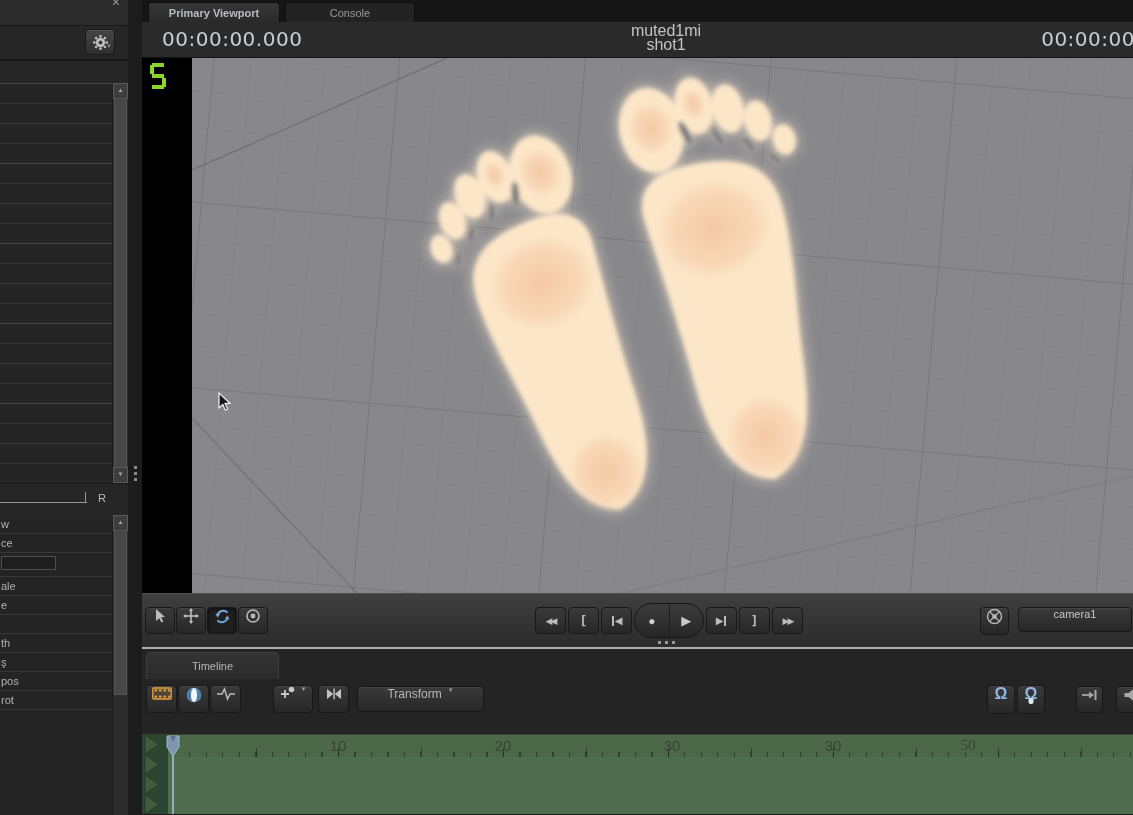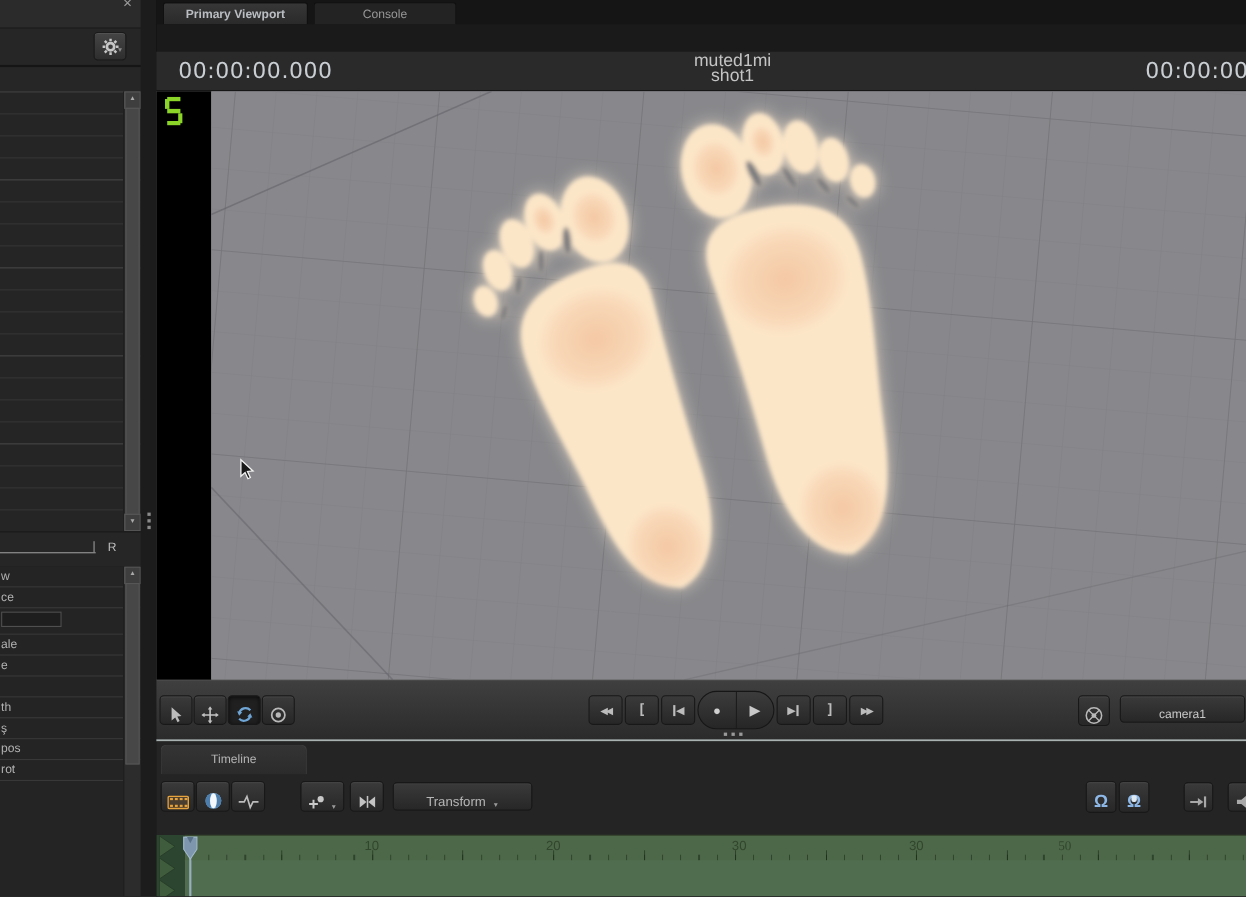--- a/index.html
+++ b/index.html
@@ -38,36 +38,36 @@
   .grip i{display:block;width:3px;height:3px;background:#8a8a8a;margin-bottom:3px;}
   
   .main{position:absolute;left:142px;top:0;width:991px;height:815px;background:#1a1a1a;overflow:hidden;}
   .tabstrip{position:relative;height:22px;background:#151515;}
   .tab{position:absolute;top:2px;height:20px;border-radius:3px 3px 0 0;font-size:11px;
        display:flex;align-items:center;justify-content:center;background:#232323;color:#989898;
        border:1px solid #101010;border-bottom:none;box-sizing:border-box;}
   .tab.active{background:linear-gradient(#373737,#2a2a2a);color:#babec2;}
   .tab.t1{left:6px;width:132px;font-weight:bold;}
   .tab.t2{left:143px;width:130px;}
-  .timebar{position:relative;height:35px;background:#2a2a2a;border-bottom:1px solid #121212;margin-top:25px;}
+  .timebar{position:relative;height:35px;background:#2a2a2a;border-bottom:1px solid #121212;}
   .tc{position:absolute;top:5px;font-family:"DejaVu Sans",sans-serif;font-size:20px;color:#c9ced3;letter-spacing:.5px;}
   .tc.left{left:20px;}
   .tc.right{right:-2px;}
   .tb-center{position:absolute;left:524px;top:2px;transform:translateX(-50%);text-align:center;
              font-size:16px;line-height:14px;color:#c4c4c4;}
   
   .viewport{position:relative;height:535px;background:#88888c;}
   .vstrip{position:absolute;left:0;top:0;width:50px;height:535px;background:#000;}
   .seg5{position:absolute;left:8px;top:5px;}
   .scene{position:absolute;left:50px;top:0;width:941px;height:535px;}
   
   .controlbar{position:relative;height:53px;background:linear-gradient(#3f3f3f,#2b2b2b);border-top:1px solid #4d4d4d;}
   .cbtn{position:absolute;height:27px;border-radius:4px;background:linear-gradient(#3a3a3a,#272727);
         border:1px solid #181818;box-shadow:inset 0 1px 0 rgba(255,255,255,.06);
-        display:flex;align-items:flex-end;justify-content:center;color:#b6b6b6;box-sizing:border-box;}
+        display:flex;align-items:flex-start;justify-content:center;color:#b6b6b6;box-sizing:border-box;}
   .cbtn.active{background:#202020;box-shadow:inset 0 1px 4px rgba(0,0,0,.7);}
   .transport{position:absolute;left:393px;top:9px;display:flex;align-items:center;gap:2px;}
   .tbtn{position:relative;width:31px;height:27px;border-radius:4px;background:linear-gradient(#3a3a3a,#272727);
         border:1px solid #181818;display:flex;align-items:center;justify-content:center;color:#bcbcbc;box-sizing:border-box;}
   .glyph-rw{font-size:9px;letter-spacing:-2px;}
   .glyph-br{font-family:"DejaVu Sans Mono",monospace;font-size:13px;font-weight:bold;}
   .stepbar{width:2px;height:10px;background:currentColor;margin:0 1px;}
   .pill{width:70px;height:35px;border-radius:18px;background:linear-gradient(#3c3c3c,#262626);
         border:1px solid #161616;display:flex;overflow:hidden;box-sizing:border-box;}
   .pill .half{flex:1;display:flex;align-items:center;justify-content:center;color:#d0d0d0;}
@@ -89,21 +89,21 @@
               background:#dfe9f2;border-radius:2px;}
   .ddarrow{font-size:6px;color:#9a9a9a;margin-left:6px;}
   .chev{position:absolute;left:0;top:85px;}
   .ruler{position:absolute;left:26px;right:0;top:85px;height:23px;background:#4d6849;border-top:1px solid #36462f;}
   .ticks{position:absolute;left:0;right:0;bottom:0;height:6px;
          background:repeating-linear-gradient(90deg,rgba(18,32,15,.5) 0 1px,transparent 1px 16.5px);
          background-position:5px 0;}
   .ticks5{position:absolute;left:0;right:0;bottom:0;height:10px;
           background:repeating-linear-gradient(90deg,rgba(18,32,15,.55) 0 1px,transparent 1px 82.5px);
           background-position:5px 0;}
-  .rnum{position:absolute;top:2px;transform:translateX(-50%);font-size:12px;color:#32462d;}
+  .rnum{position:absolute;top:2px;transform:translateX(-50%);font-size:15px;color:#32462d;}
   .tracks{position:absolute;left:26px;right:0;top:108px;bottom:0;background:#506e4f;}
   .ph-line{position:absolute;left:30px;top:105px;bottom:0;width:2px;background:#9cb1c3;opacity:.95;}
   .ph-marker{position:absolute;left:24px;top:86px;}
 </style>
 </head>
 <body>
 
 <div class="screen">
 
   <aside class="sidebar">

